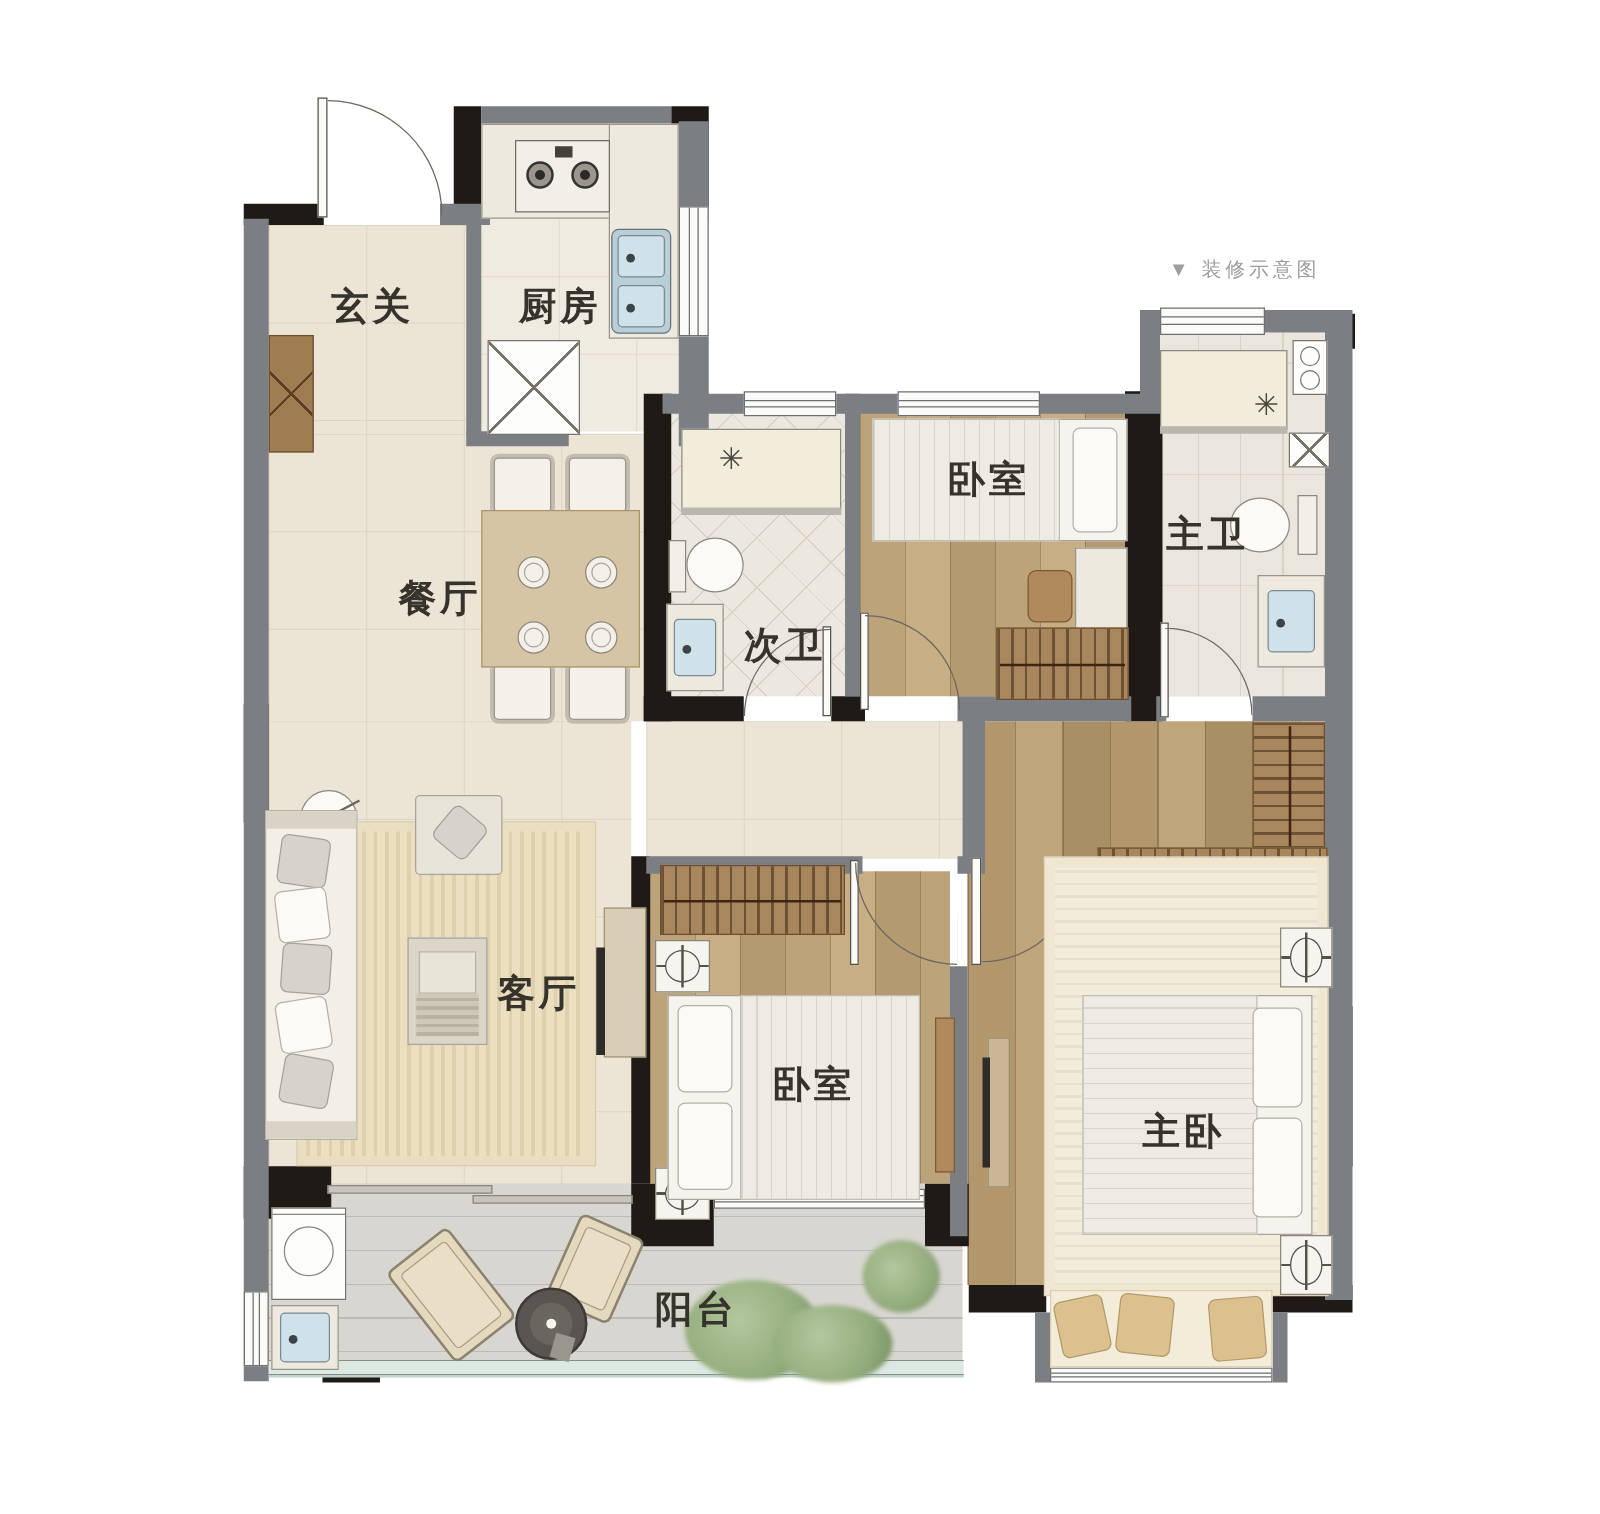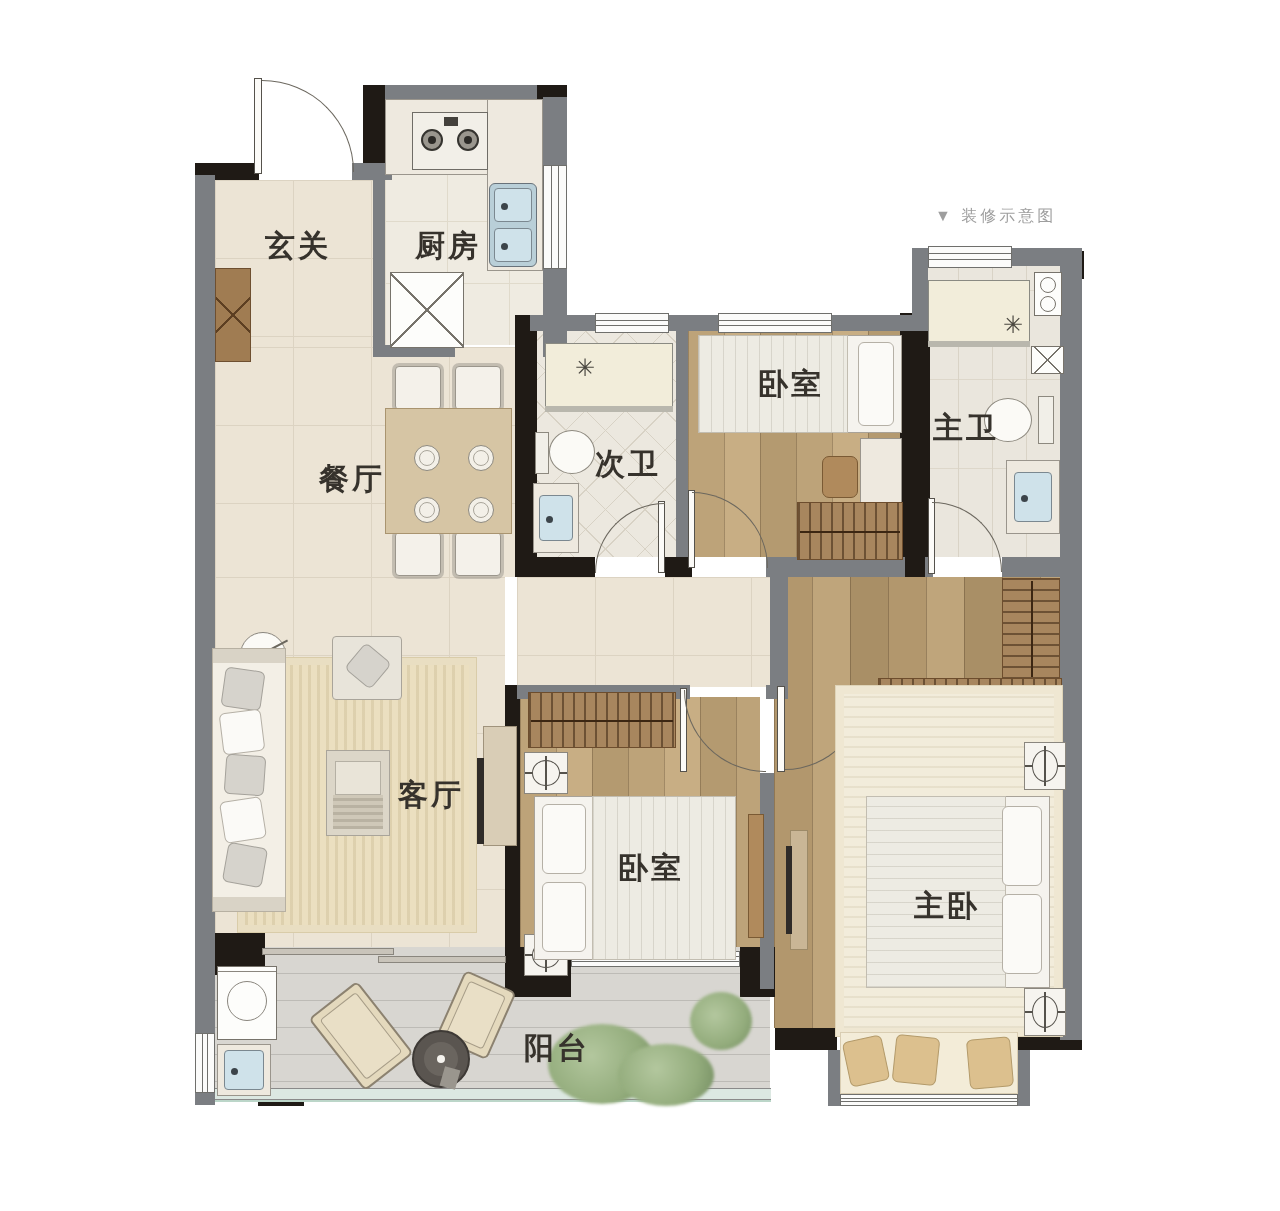--- a/index.html
+++ b/index.html
@@ -278,21 +278,21 @@
     <div style="left:23px;top:23px;width:8px;height:8px;background:#f5f3ee;border-radius:50%"></div>
     <div style="left:28px;top:36px;width:16px;height:20px;background:#9a968e;transform:rotate(16deg)"></div>
   </div>
   <div class="plant" style="left:548px;top:1024px;width:108px;height:80px"></div>
   <div class="plant" style="left:618px;top:1044px;width:96px;height:62px"></div>
   <div class="plant" style="left:690px;top:992px;width:62px;height:58px"></div>
 
   <div class="lbl" style="left:298px;top:246px">玄关</div>
   <div class="lbl" style="left:448px;top:246px">厨房</div>
   <div class="lbl" style="left:352px;top:479px">餐厅</div>
-  <div class="lbl" style="left:628px;top:464px">次卫</div>
+  <div class="lbl" style="left:628px;top:517px">次卫</div>
   <div class="lbl" style="left:791px;top:384px">卧室</div>
   <div class="lbl" style="left:966px;top:428px">主卫</div>
   <div class="lbl" style="left:431px;top:795px">客厅</div>
   <div class="lbl" style="left:651px;top:868px">卧室</div>
   <div class="lbl" style="left:947px;top:906px">主卧</div>
   <div class="lbl" style="left:557px;top:1048px">阳台</div>
 
   <div class="caption" style="left:935px;top:206px">▼ 装修示意图</div>
 
 </div>

